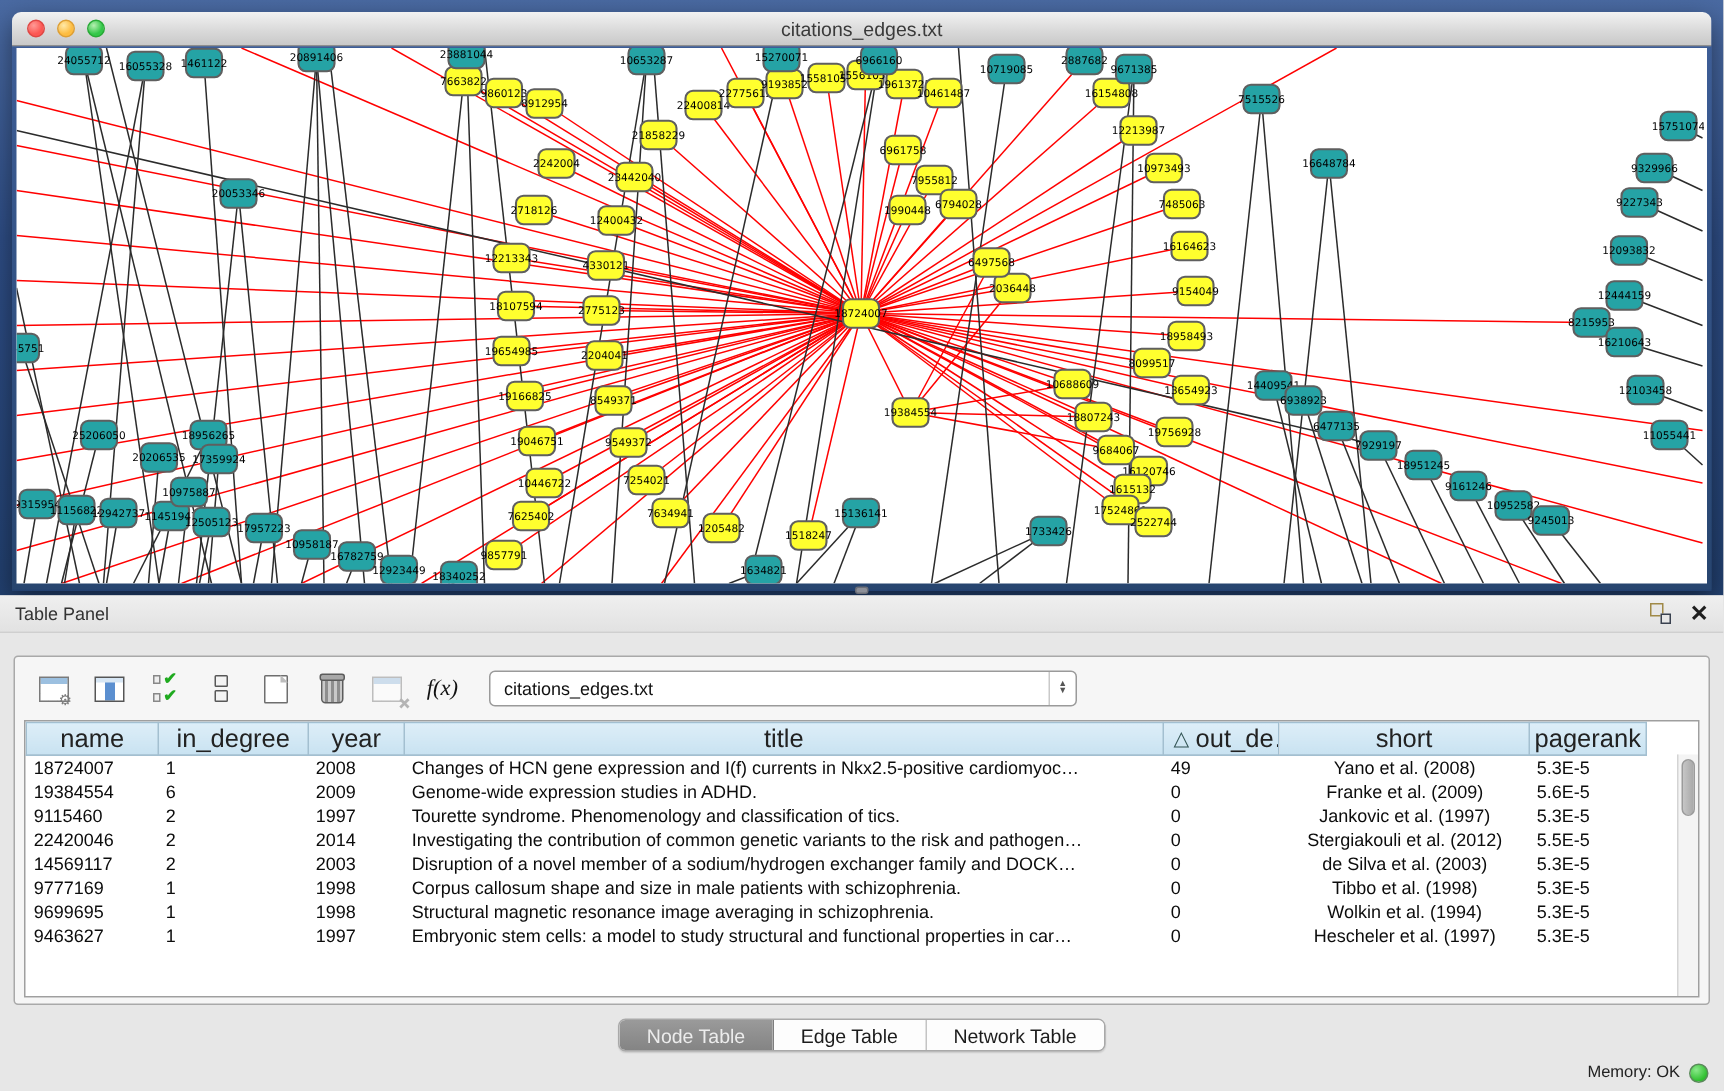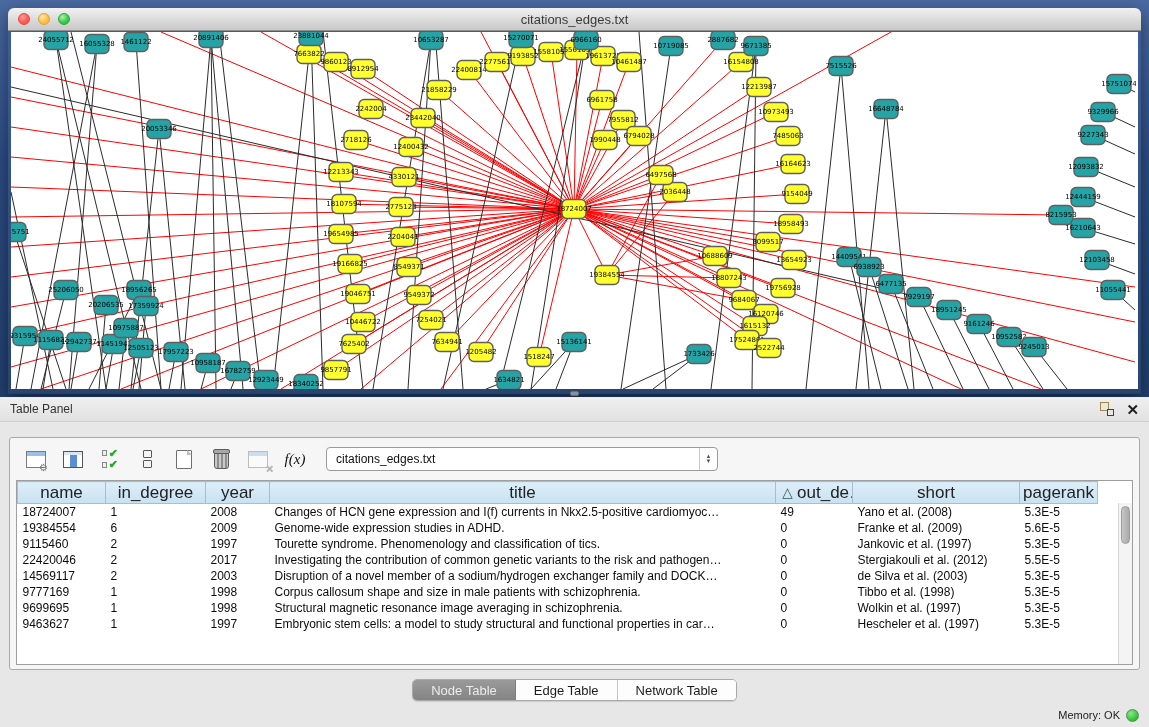--- a/index.html
+++ b/index.html
@@ -78,21 +78,21 @@
       flex-direction:column; align-items:center; justify-content:center; color:#555; }
   .stepper span { font-size:6px; line-height:5px; }
 
   .tablewrap { position:relative; margin:0 6px; height:185px; background:#fff;
       border:1px solid #9f9f9f; overflow:hidden; }
   table.dt { border-collapse:collapse; table-layout:fixed; width:1080px; font-size:12px; color:#0c0c0c; }
   table.dt th { height:21px; background:linear-gradient(180deg,#ddeef8,#c8e2f1);
       border:1px solid #a3bfd0; font-weight:normal; font-size:17px; color:#222; text-align:center; overflow:hidden; white-space:nowrap; }
   table.dt th.sorted { text-align:left; padding-left:5px; }
   table.dt td { height:16px; padding:0 4px 0 5px; white-space:nowrap; overflow:hidden; }
-  table.dt td.c { text-align:left; }
+  table.dt td.c { text-align:center; }
   .sort-tri { display:inline-block; transform:scale(.8); color:#355; margin-right:3px; }
   .vscroll { position:absolute; right:0; top:22px; bottom:0; width:14px;
       background:#f4f4f4; border-left:1px solid #d4d4d4; }
   .vthumb { position:absolute; left:2px; top:3px; width:9px; height:38px;
       background:linear-gradient(90deg,#c6c6c6,#a9a9a9); border-radius:5px; border:1px solid #9b9b9b; }
 
   .tabs-row { position:absolute; left:0; right:0; top:280px; height:26px;
       display:flex; justify-content:center; align-items:center; }
   .seg-group { display:flex; height:22px; border:1px solid #a9a9a9; border-radius:5px;
       overflow:hidden; background:#fdfdfd; box-shadow:0 1px 1px rgba(0,0,0,.12); }
@@ -831,21 +831,21 @@
               <td>2</td>
               <td>1997</td>
               <td>Tourette syndrome. Phenomenology and classification of tics.</td>
               <td>0</td>
               <td class="c">Jankovic et al. (1997)</td>
               <td>5.3E-5</td>
             </tr>
             <tr>
               <td>22420046</td>
               <td>2</td>
-              <td>2017</td>
+              <td>2014</td>
               <td>Investigating the contribution of common genetic variants to the risk and pathogen…</td>
               <td>0</td>
               <td class="c">Stergiakouli et al. (2012)</td>
               <td>5.5E-5</td>
             </tr>
             <tr>
               <td>14569117</td>
               <td>2</td>
               <td>2003</td>
               <td>Disruption of a novel member of a sodium/hydrogen exchanger family and DOCK…</td>
@@ -861,21 +861,21 @@
               <td>0</td>
               <td class="c">Tibbo et al. (1998)</td>
               <td>5.3E-5</td>
             </tr>
             <tr>
               <td>9699695</td>
               <td>1</td>
               <td>1998</td>
               <td>Structural magnetic resonance image averaging in schizophrenia.</td>
               <td>0</td>
-              <td class="c">Wolkin et al. (1997)</td>
+              <td class="c">Wolkin et al. (1994)</td>
               <td>5.3E-5</td>
             </tr>
             <tr>
               <td>9463627</td>
               <td>1</td>
               <td>1997</td>
               <td>Embryonic stem cells: a model to study structural and functional properties in car…</td>
               <td>0</td>
               <td class="c">Hescheler et al. (1997)</td>
               <td>5.3E-5</td>

